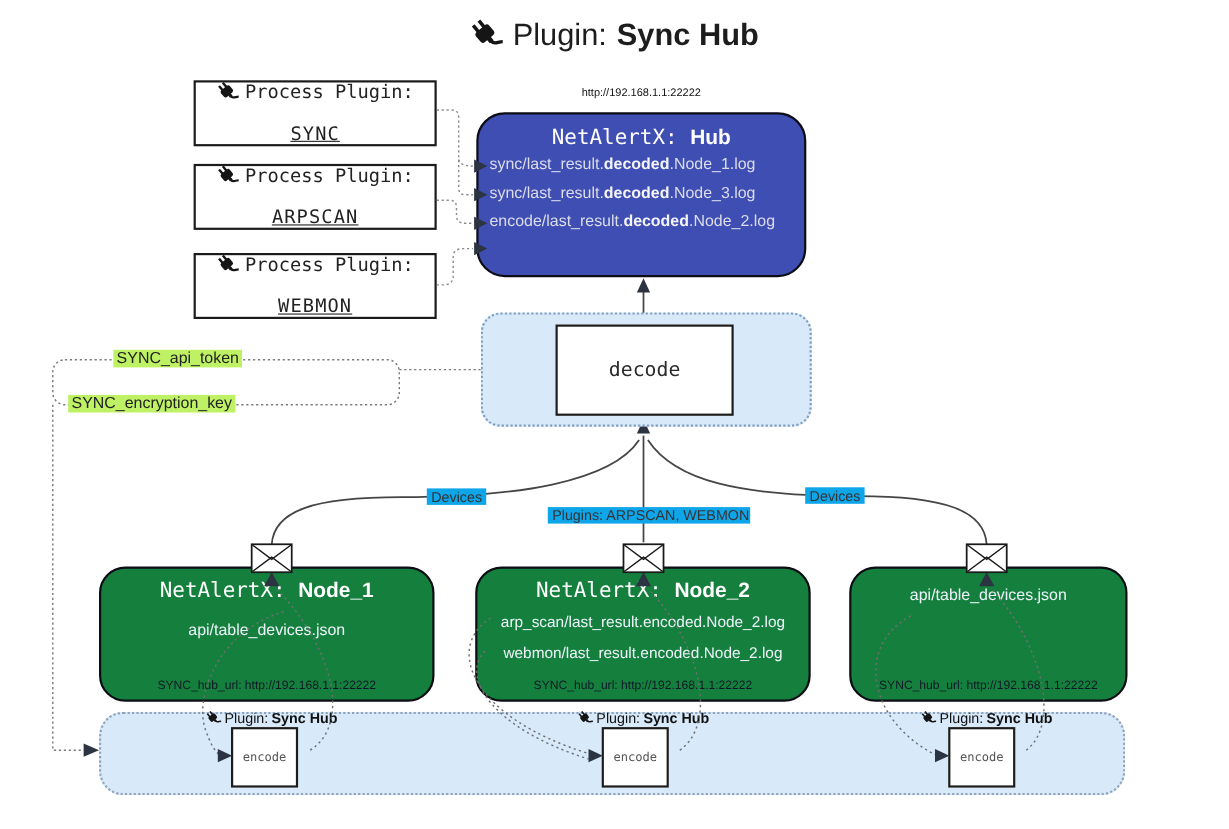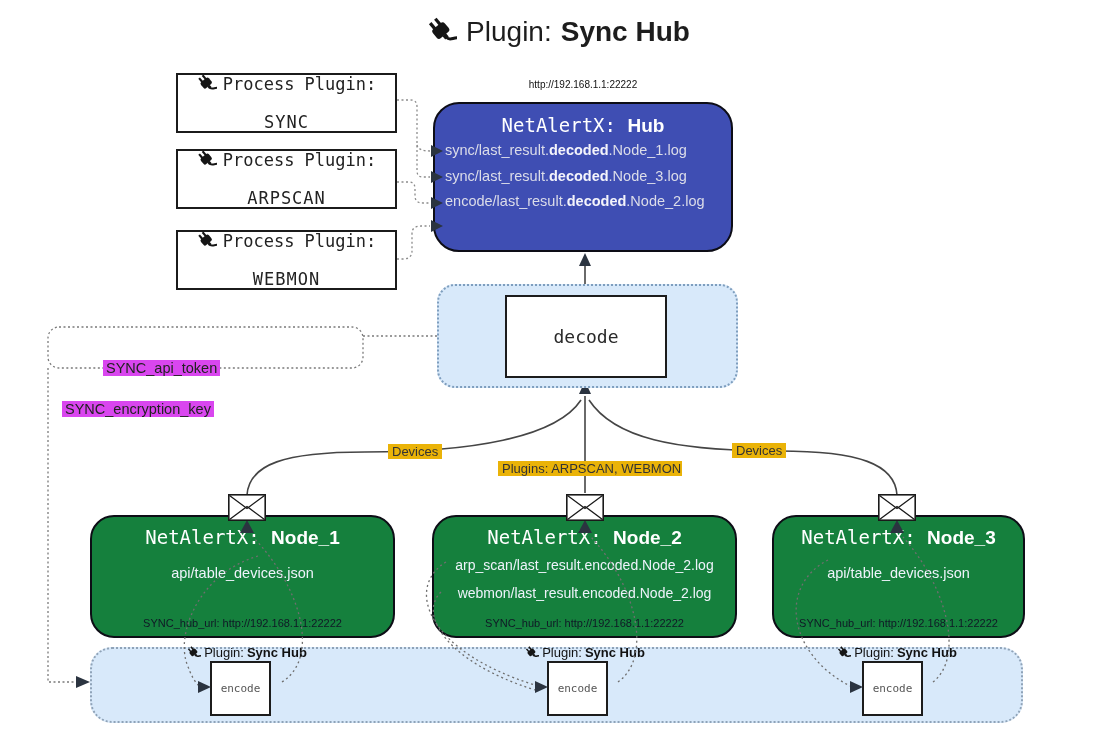--- a/index.html
+++ b/index.html
@@ -17,45 +17,45 @@
   .title{left:0;top:16px;width:1117px;display:flex;justify-content:center;align-items:center;gap:9px;}
   .title .t-text{font-size:28px;color:#1d1d1d;}
   .title .t-bold{font-weight:bold;}
   .plug{display:inline-block;}
 
   
   .pp-box{width:221px;height:60px;background:#ffffff;border:2px solid #1b1b1b;box-sizing:border-box;
           display:flex;flex-direction:column;justify-content:center;align-items:center;
           font-family:"DejaVu Sans Mono",monospace;font-size:17px;color:#222;}
   .pp-line1{display:flex;align-items:flex-end;gap:6px;}
-  .pp-name{margin-top:18px;letter-spacing:1px;}
+  .pp-name{margin-top:18px;letter-spacing:1px;text-decoration:underline;}
 
   
   .hub-url{left:433px;top:79px;width:300px;text-align:center;font-size:10px;color:#111;}
   .hub-box{left:433px;top:102px;width:300px;height:150px;background:#3F4EB3;border:2px solid #0d0d16;
            border-radius:26px;box-sizing:border-box;padding-top:8px;}
   .hub-title{text-align:center;font-family:"DejaVu Sans Mono",monospace;font-size:19px;color:#ffffff;height:26px;line-height:26px;}
   .hub-title .hb{font-family:"Liberation Sans",sans-serif;font-weight:bold;text-align:center;}
   .hub-log{padding-left:10px;font-size:14.5px;color:#dcdde9;height:25.5px;line-height:25.5px;white-space:nowrap;}
   .hub-log .dm{font-weight:bold;color:#f4f4fb;}
 
   
   .decode-wrap{left:437px;top:284px;width:301px;height:104px;background:#D8E9FA;
                border:2px dotted #7E9EBE;border-radius:18px;box-sizing:border-box;}
   .decode-box{left:505px;top:295px;width:162px;height:83px;background:#ffffff;border:2px solid #1c1c1c;
               box-sizing:border-box;display:flex;align-items:center;justify-content:center;
               font-family:"DejaVu Sans Mono",monospace;font-size:18px;color:#2a2a2a;}
 
   
-  .set-label{background:#d946ef;padding:0 3px;font-size:14.5px;color:#222;white-space:nowrap;margin-top:42px;}
+  .set-label{background:#bef264;padding:0 3px;font-size:14.5px;color:#222;white-space:nowrap;}
   .lbl-api{left:103px;top:318px;}
   .lbl-key{left:62px;top:359px;}
 
   
-  .edge-label{background:#eab308;padding:0 4px;font-size:13px;color:#333;white-space:nowrap;text-align:center;}
+  .edge-label{background:#0ea5e9;padding:0 4px;font-size:13px;color:#333;white-space:nowrap;text-align:center;}
   .lbl-dev-l{left:388px;top:444px;}
   .lbl-dev-r{left:732px;top:443px;}
   .lbl-plugins{left:498px;top:461px;width:176px;}
 
   
   .node-box{top:515px;height:123px;background:#15803d;border:2px solid #0d0d16;border-radius:24px;
             box-sizing:border-box;}
   .node-title{margin-top:9px;text-align:center;font-family:"DejaVu Sans Mono",monospace;
               font-size:19px;color:#ffffff;white-space:nowrap;}
   .node-title .nb{font-family:"Liberation Sans",sans-serif;font-weight:bold;}
@@ -181,21 +181,20 @@
     <div class="node-file single">api/table_devices.json</div>
     <div class="node-url">SYNC_hub_url: http://192.168.1.1:22222</div>
   </div>
   <div class="abs node-box z2" style="left:432px;width:305px;">
     <div class="node-title"><span>NetAlertX: </span><span class="nb">Node_2</span></div>
     <div class="node-file row" style="font-size:14px;">arp_scan/last_result.encoded.Node_2.log</div>
     <div class="node-file row" style="font-size:14px;">webmon/last_result.encoded.Node_2.log</div>
     <div class="node-url">SYNC_hub_url: http://192.168.1.1:22222</div>
   </div>
   <div class="abs node-box z2" style="left:772px;width:253px;">
-    <div class="node-title"><span>NetAlertX: </span><span class="nb">Node_3</span></div>
     <div class="node-file single">api/table_devices.json</div>
     <div class="node-url">SYNC_hub_url: http://192.168.1.1:22222</div>
   </div>
 
   <div class="abs bottom-wrap z2"></div>
 
   <div class="abs enc-label z4" style="left:172px;">
     <svg class="plug" width="14" height="14" viewBox="0 0 24 24">
         <use href="#plug-shape"></use>
       </svg>

